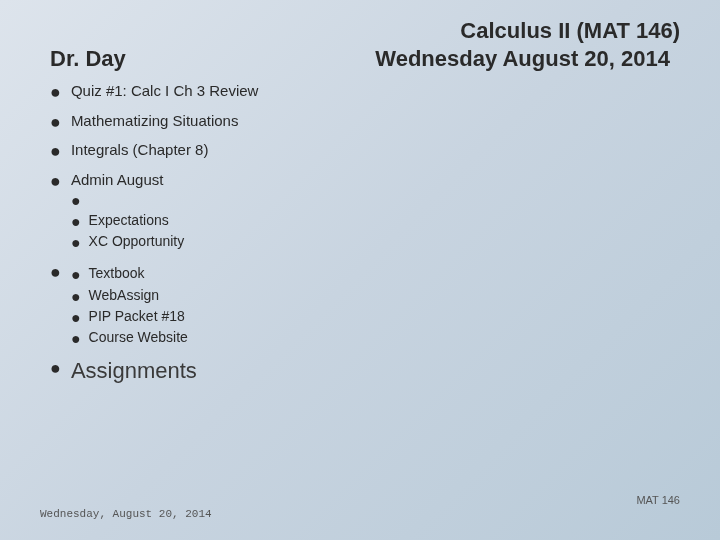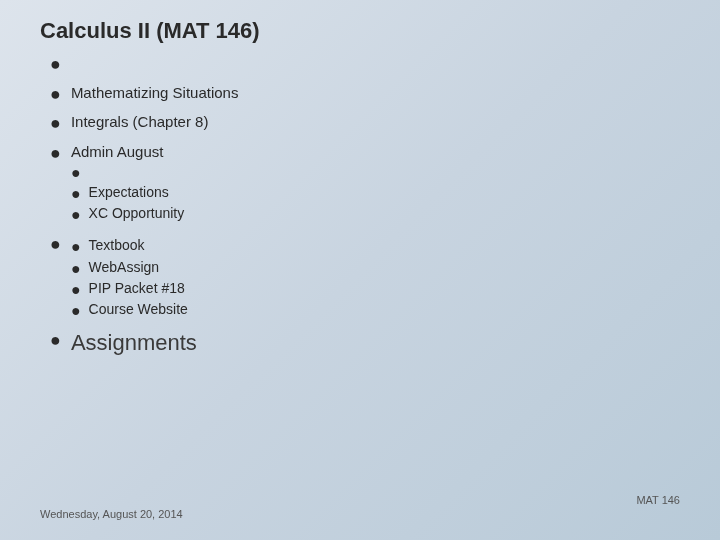--- a/index.html
+++ b/index.html
@@ -19,21 +19,21 @@
 
     .slide {
       width: 720px;
       height: 540px;
       padding: 18px 40px 20px 40px;
       display: flex;
       flex-direction: column;
     }
 
     .header {
-      text-align: left;
+      text-align: right;
       margin-bottom: 10px;
     }
 
     .title-line {
       font-size: 22px;
       font-weight: bold;
       color: #2a2a2a;
       font-family: 'Arial', sans-serif;
     }
 
@@ -112,42 +112,49 @@
       display: flex;
       justify-content: space-between;
       align-items: center;
       padding-top: 4px;
       border-top: none;
     }
 
     .footer-left {
       font-size: 11px;
       color: #555;
-      font-family: Liberation Sans, sans-serif;
+      font-family: Liberation Mono, monospace;
       margin-top: 28px;
     }
 
     .footer-right {
       font-size: 11px;
       color: #555;
       font-family: Liberation Sans, sans-serif;
     }
   </style>
 </head>
 <body>
 
 <div class="slide">
   <div class="header">
     <div class="title-line">Calculus II (MAT 146)</div>
+    <div class="subtitle-line">
+      <span>Dr. Day</span>
+      <span>Wednesday August 20, 2014</span>
+    </div>
   </div>
 
   <div class="content">
     <ul class="main-list" id="main-list-el">
     <li>
           <span class="bullet">●</span>
+          <div class="item-content">
+            <span>Quiz #1: Calc I Ch 3 Review</span>
+          </div>
         </li>
         <li>
           <span class="bullet">●</span>
           <div class="item-content">
             <span>Mathematizing Situations</span>
           </div>
         </li>
         <li>
           <span class="bullet">●</span>
           <div class="item-content">

